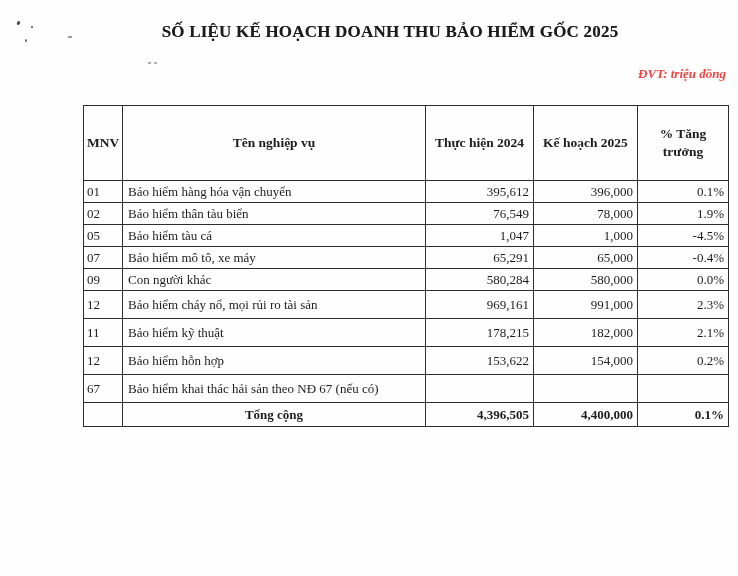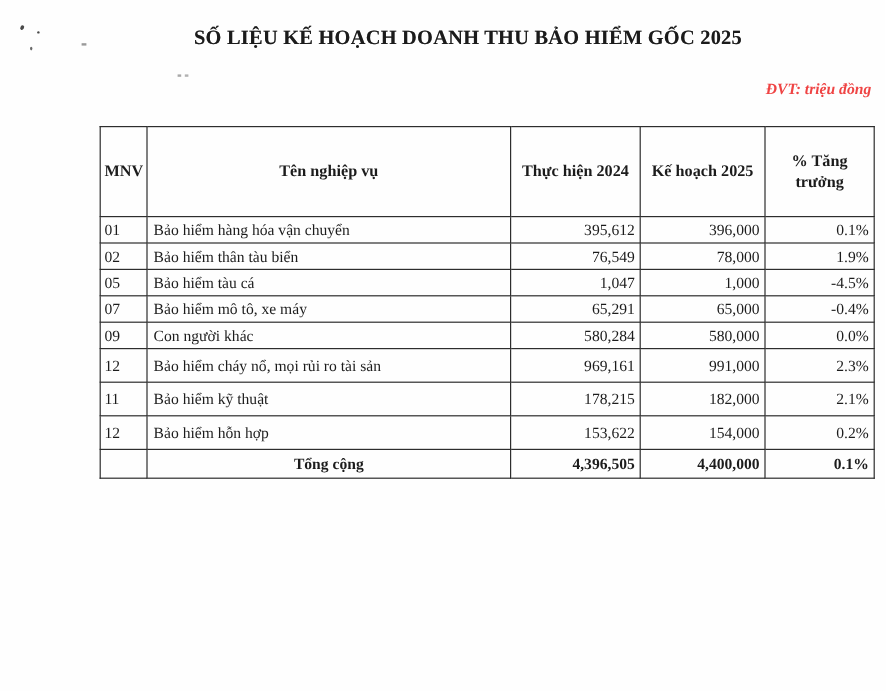--- a/index.html
+++ b/index.html
@@ -168,20 +168,27 @@
         <td class="c-num">182,000</td>
         <td class="c-pct">2.1%</td>
       </tr>
       <tr class="row-tall">
         <td class="c-code">12</td>
         <td class="c-name">Bảo hiểm hỗn hợp</td>
         <td class="c-num">153,622</td>
         <td class="c-num">154,000</td>
         <td class="c-pct">0.2%</td>
       </tr>
+      <tr class="row-tall">
+        <td class="c-code">67</td>
+        <td class="c-name">Bảo hiểm khai thác hải sản theo NĐ 67 (nếu có)</td>
+        <td class="c-num"></td>
+        <td class="c-num"></td>
+        <td class="c-pct"></td>
+      </tr>
       <tr class="row-total">
         <td class="c-code"></td>
         <td class="c-total-label">Tổng cộng</td>
         <td class="c-num">4,396,505</td>
         <td class="c-num">4,400,000</td>
         <td class="c-pct">0.1%</td>
       </tr>
     </tbody>
   </table>
 

